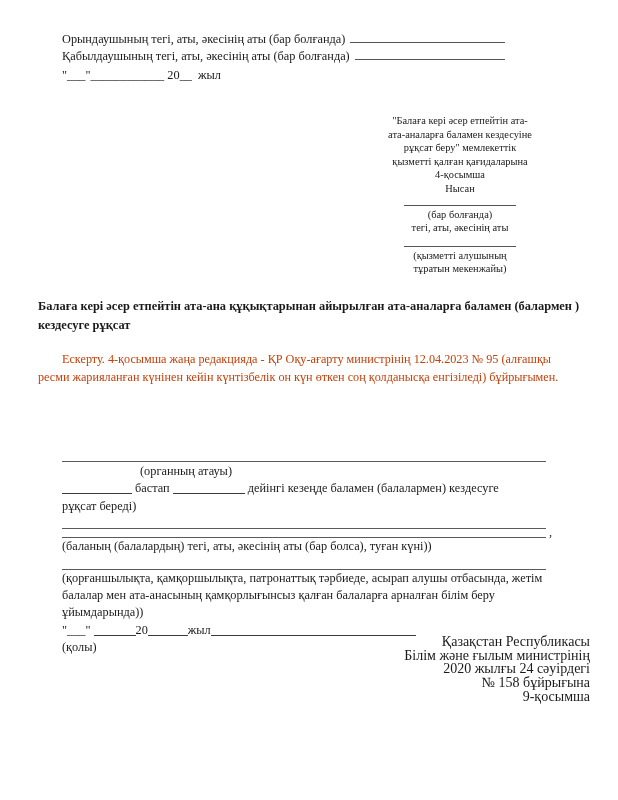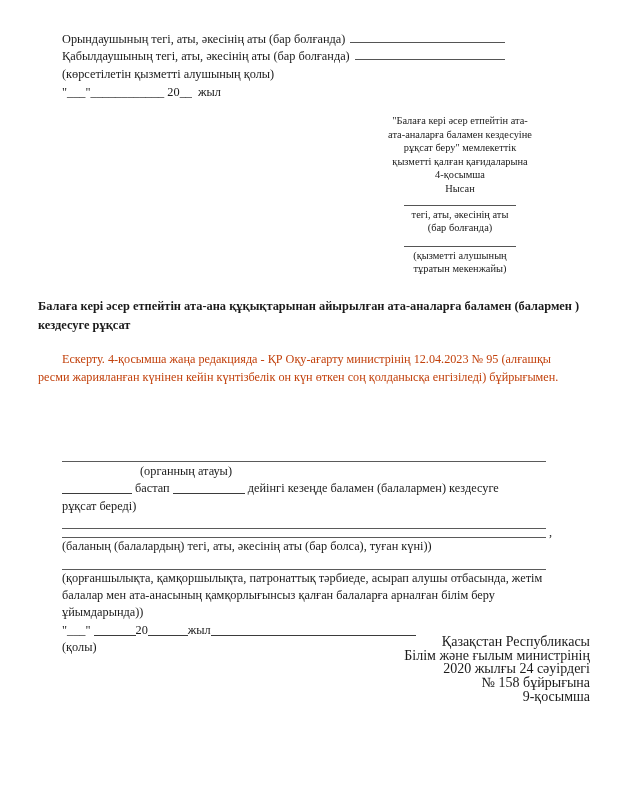--- a/index.html
+++ b/index.html
@@ -168,36 +168,35 @@
     <div class="t hdr-line">
       <span class="label">Орындаушының тегі, аты, әкесінің аты (бар болғанда)</span>
       <span class="fill-rule fill-1"></span>
     </div>
 
     <div class="t hdr-line">
       <span class="label">Қабылдаушының тегі, аты, әкесінің аты (бар болғанда)</span>
       <span class="fill-rule fill-2"></span>
     </div>
 
-    <div class="t">(көрсетілетін қызметті алушының қолы)</div>
 
     <div class="t date-line">"___"____________ 20__  жыл</div>
   </div>
 
   <div class="right-block">
     <div>"Балаға кері әсер етпейтін ата-</div>
     <div>ата-аналарға баламен кездесуіне</div>
     <div>рұқсат беру" мемлекеттік</div>
     <div>қызметті қалған қағидаларына</div>
     <div>4-қосымша</div>
     <div>Нысан</div>
 
     <div class="mini-rule"></div>
+    <div class="sub">(бар болғанда)</div>
     <div class="sub">тегі, аты, әкесінің аты</div>
-    <div class="sub">(бар болғанда)</div>
 
     <div class="mini-rule second"></div>
     <div class="sub">(қызметті алушының</div>
     <div class="sub">тұратын мекенжайы)</div>
   </div>
 
   <div class="bold-title">Балаға кері әсер етпейтін ата-ана құқықтарынан айырылған ата-аналарға баламен (балармен ) кездесуге рұқсат</div>
 
   <div class="red-note">Ескерту. 4-қосымша жаңа редакцияда - ҚР Оқу-ағарту министрінің 12.04.2023 № 95 (алғашқы ресми жарияланған күнінен кейін күнтізбелік он күн өткен соң қолданысқа енгізіледі) бұйрығымен.</div>
 

